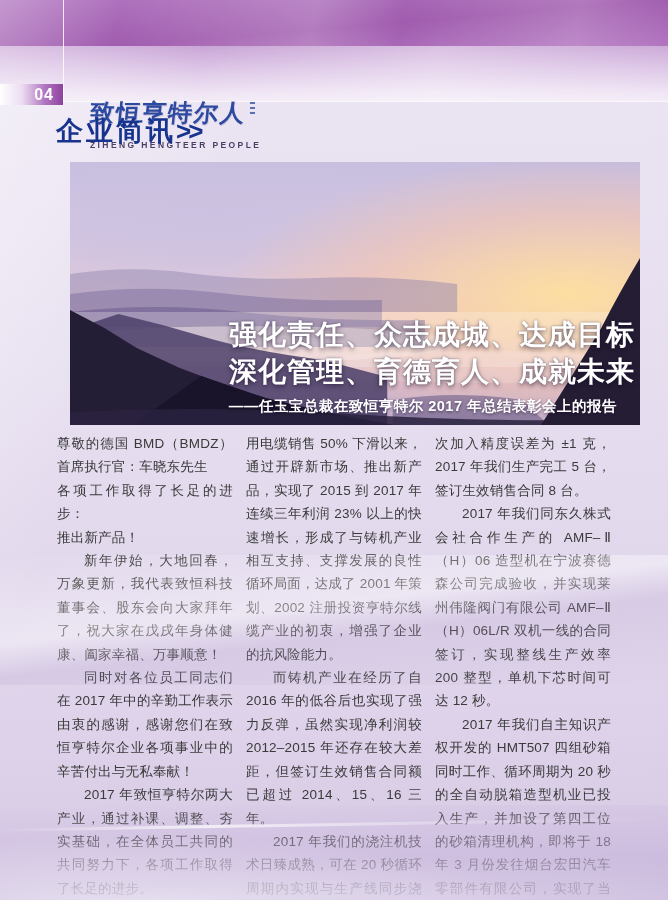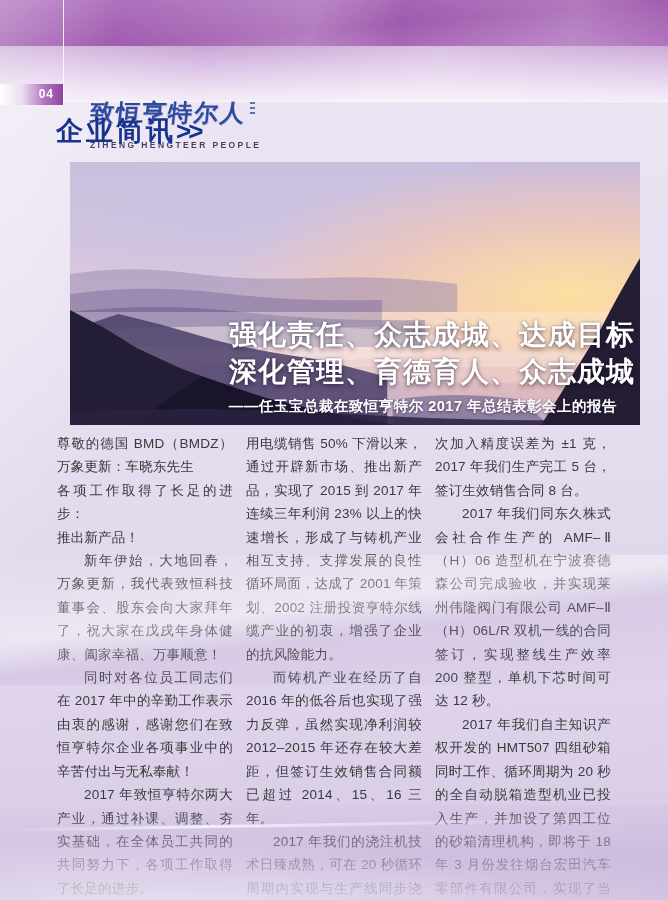--- a/index.html
+++ b/index.html
@@ -25,21 +25,21 @@
       linear-gradient(180deg,#c9a5d6 0%, #dcc4e6 40%, #efe4f4 85%, #f3ebf6 100%);
     border-bottom:1px solid rgba(255,255,255,.9);
   }
   .vline{
     position:absolute; top:0; left:63px; width:1px; height:102px;
     background:rgba(255,255,255,.85);
   }
   .page-badge{
     position:absolute; top:84px; left:0; width:63px; height:21px;
     background:linear-gradient(90deg,#ffffff 0%, #ecdcf1 35%, #b277c2 70%, #8e429f 100%);
-    color:#fff; font-size:12px; font-weight:bold;
+    color:#fff; font-size:16px; font-weight:bold;
     text-align:right; line-height:21px; padding-right:9px; letter-spacing:1px;
   }
   .logo-wrap{ position:absolute; top:51px; left:90px; }
   .logo-cn{
     font-size:24px; font-weight:900; color:#2b4aa0;
     transform:skewX(-6deg); display:inline-block; letter-spacing:2px;
     text-shadow:1px 1px 0 rgba(120,90,160,.25);
     font-family:"Liberation Serif","DejaVu Serif",serif;
   }
   .logo-seal{
@@ -152,28 +152,28 @@
 
       <path d="M0,148 L32,166 L62,186 L102,206 L152,226 L212,246 L262,263 L0,263 Z" fill="#241d36"></path>
       <path d="M58,263 L122,214 L182,236 L242,251 L302,263 Z" fill="#1a142a"></path>
       <path d="M0,250 Q130,243 260,252 T530,257 L530,263 L0,263 Z" fill="#2a2240" opacity="0.85"></path>
 
       <path d="M530,96 L530,263 L438,263 Q468,212 494,166 Q510,132 530,96 Z" fill="#251d34"></path>
       <path d="M505,148 l5,-12 4,12 Z M492,172 l5,-11 4,11 Z M478,198 l5,-12 4,12 Z" fill="#251d34"></path>
     </svg>
     <div class="photo-caption">
       <div class="feature-line">强化责任、众志成城、达成目标</div>
-      <div class="feature-line">深化管理、育德育人、众志成城</div>
+      <div class="feature-line">深化管理、育德育人、成就未来</div>
       <div class="feature-sub">——任玉宝总裁在致恒亨特尔 2017 年总结表彰会上的报告</div>
     </div>
   </div>
 
   <div class="article">
     <div class="col">
-      <p>尊敬的德国 BMD（BMDZ）万象更新：车晓东先生</p>
+      <p>尊敬的德国 BMD（BMDZ）首席执行官：车晓东先生</p>
       <p>各项工作取得了长足的进步：</p>
       <p>推出新产品！</p>
       <p class="indent">新年伊始，大地回春，万象更新，我代表致恒科技董事会、股东会向大家拜年了，祝大家在戊戌年身体健康、阖家幸福、万事顺意！</p>
       <p class="indent">同时对各位员工同志们在 2017 年中的辛勤工作表示由衷的感谢，感谢您们在致恒亨特尔企业各项事业中的辛苦付出与无私奉献！</p>
       <p class="indent">2017 年致恒亨特尔两大产业，通过补课、调整、夯实基础，在全体员工共同的共同努力下，各项工作取得了长足的进步。</p>
       <p class="indent">线缆产业自 2014 年因煤矿</p>
     </div>
     <div class="col">
       <p>用电缆销售 50% 下滑以来，通过开辟新市场、推出新产品，实现了 2015 到 2017 年连续三年利润 23% 以上的快速增长，形成了与铸机产业相互支持、支撑发展的良性循环局面，达成了 2001 年策划、2002 注册投资亨特尔线缆产业的初衷，增强了企业的抗风险能力。</p>
       <p class="indent">而铸机产业在经历了自 2016 年的低谷后也实现了强力反弹，虽然实现净利润较 2012–2015 年还存在较大差距，但签订生效销售合同额已超过 2014、15、16 三年。</p>

